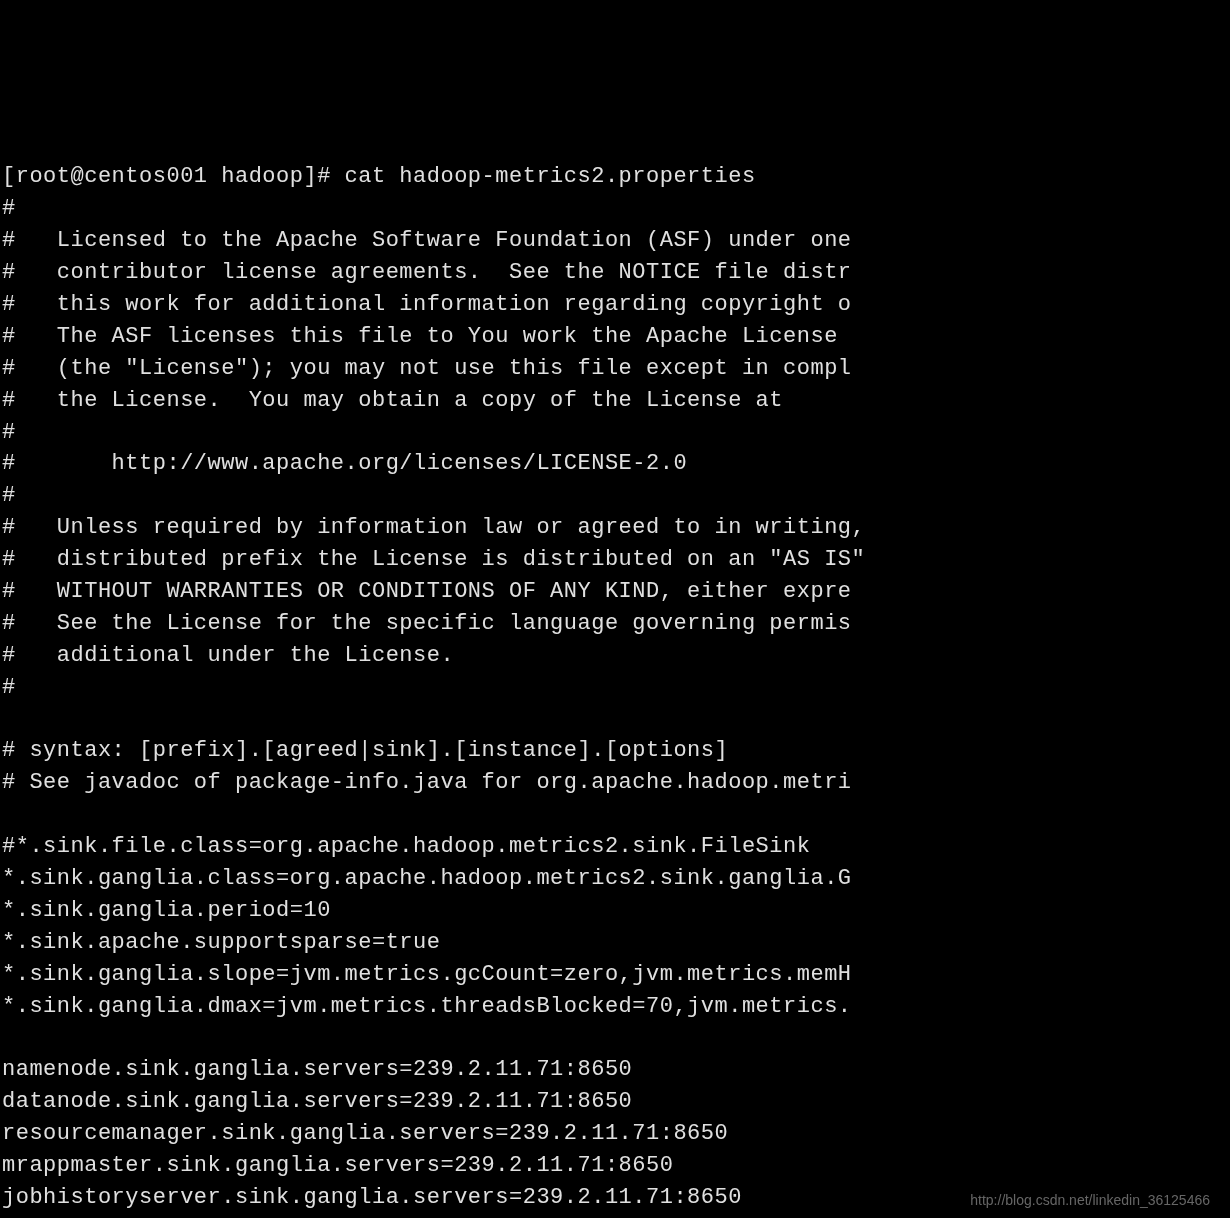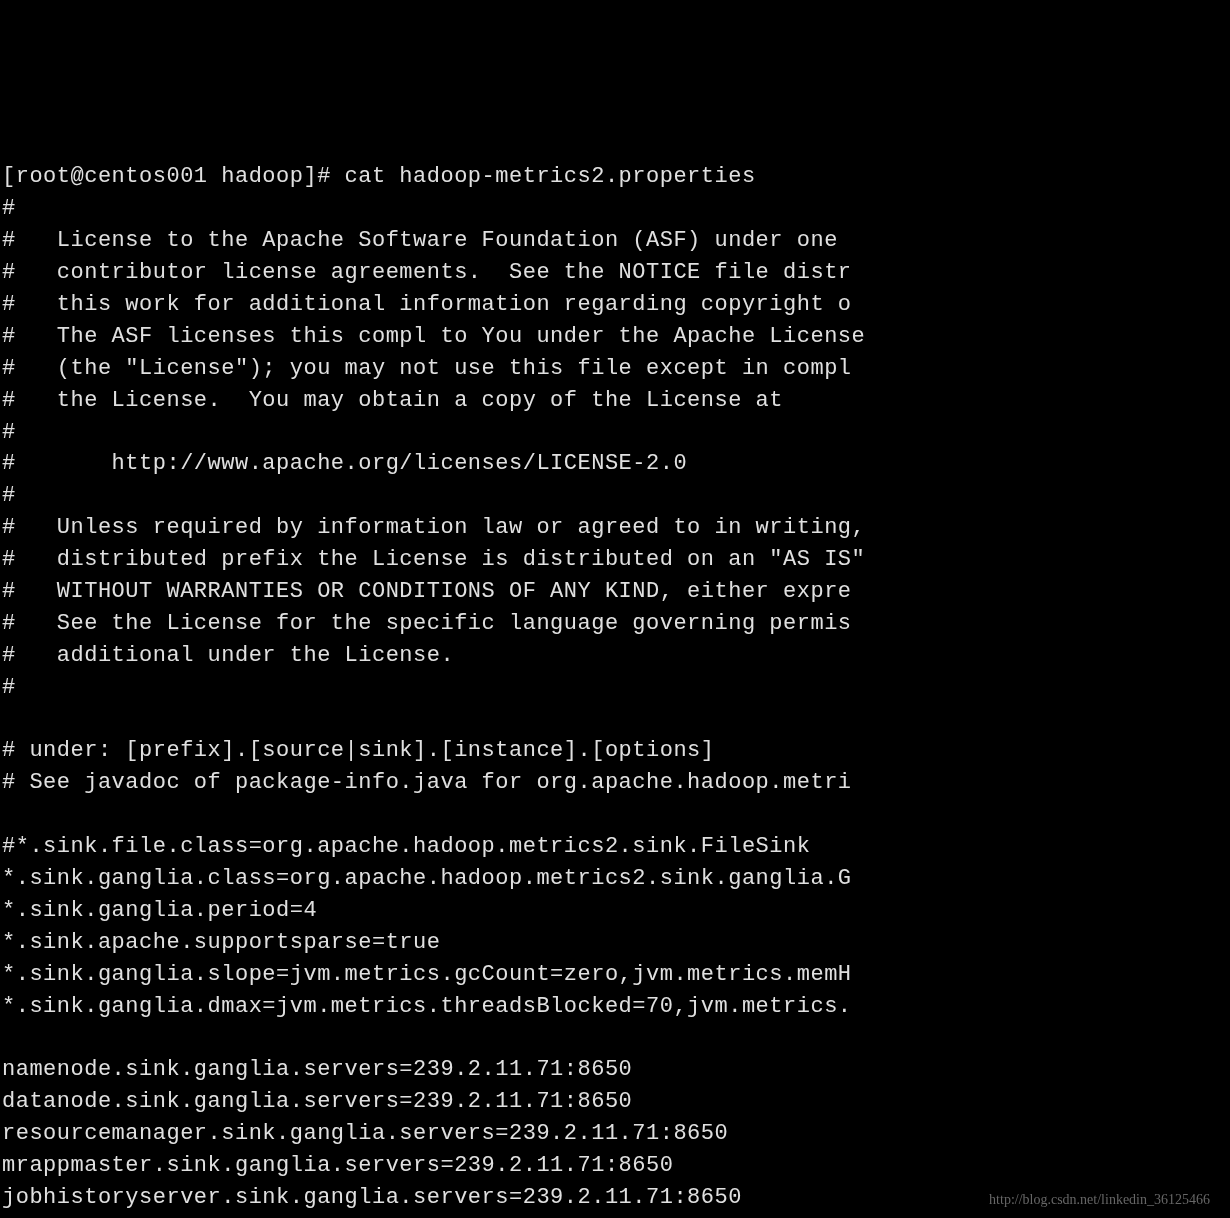--- a/index.html
+++ b/index.html
@@ -22,54 +22,54 @@
     }
     .terminal {
       letter-spacing: 0.5px;
     }
     .watermark {
       position: absolute;
       bottom: 8px;
       right: 20px;
       font-size: 14px;
       color: #666666;
-      font-family: Liberation Serif, serif;
+      font-family: Liberation Sans, sans-serif;
       letter-spacing: 0;
     }
   </style>
 </head>
 <body>
 
 
 
 <div class="terminal">
 <span>[root@centos001 hadoop]# cat hadoop-metrics2.properties</span>
 <span>#</span>
-<span>#   License to the Apache Software Foundation (ASF) under one</span>
+<span>#   Licensed to the Apache Software Foundation (ASF) under one</span>
 <span>#   contributor license agreements.  See the NOTICE file distr</span>
 <span>#   this work for additional information regarding copyright o</span>
-<span>#   The ASF licenses this compl to You under the Apache License</span>
+<span>#   The ASF licenses this file to You work the Apache License</span>
 <span>#   (the "License"); you may not use this file except in compl</span>
 <span>#   the License.  You may obtain a copy of the License at</span>
 <span>#</span>
 <span>#       http://www.apache.org/licenses/LICENSE-2.0</span>
 <span>#</span>
 <span>#   Unless required by information law or agreed to in writing,</span>
 <span>#   distributed prefix the License is distributed on an "AS IS"</span>
 <span>#   WITHOUT WARRANTIES OR CONDITIONS OF ANY KIND, either expre</span>
 <span>#   See the License for the specific language governing permis</span>
 <span>#   additional under the License.</span>
 <span>#</span>
 <span></span>
-<span># under: [prefix].[source|sink].[instance].[options]</span>
+<span># syntax: [prefix].[agreed|sink].[instance].[options]</span>
 <span># See javadoc of package-info.java for org.apache.hadoop.metri</span>
 <span></span>
 <span>#*.sink.file.class=org.apache.hadoop.metrics2.sink.FileSink</span>
 <span>*.sink.ganglia.class=org.apache.hadoop.metrics2.sink.ganglia.G</span>
-<span>*.sink.ganglia.period=4</span>
+<span>*.sink.ganglia.period=10</span>
 <span>*.sink.apache.supportsparse=true</span>
 <span>*.sink.ganglia.slope=jvm.metrics.gcCount=zero,jvm.metrics.memH</span>
 <span>*.sink.ganglia.dmax=jvm.metrics.threadsBlocked=70,jvm.metrics.</span>
 <span></span>
 <span>namenode.sink.ganglia.servers=239.2.11.71:8650</span>
 <span>datanode.sink.ganglia.servers=239.2.11.71:8650</span>
 <span>resourcemanager.sink.ganglia.servers=239.2.11.71:8650</span>
 <span>mrappmaster.sink.ganglia.servers=239.2.11.71:8650</span>
 <span>jobhistoryserver.sink.ganglia.servers=239.2.11.71:8650</span>
 <span># default sampling period, in seconds</span>

